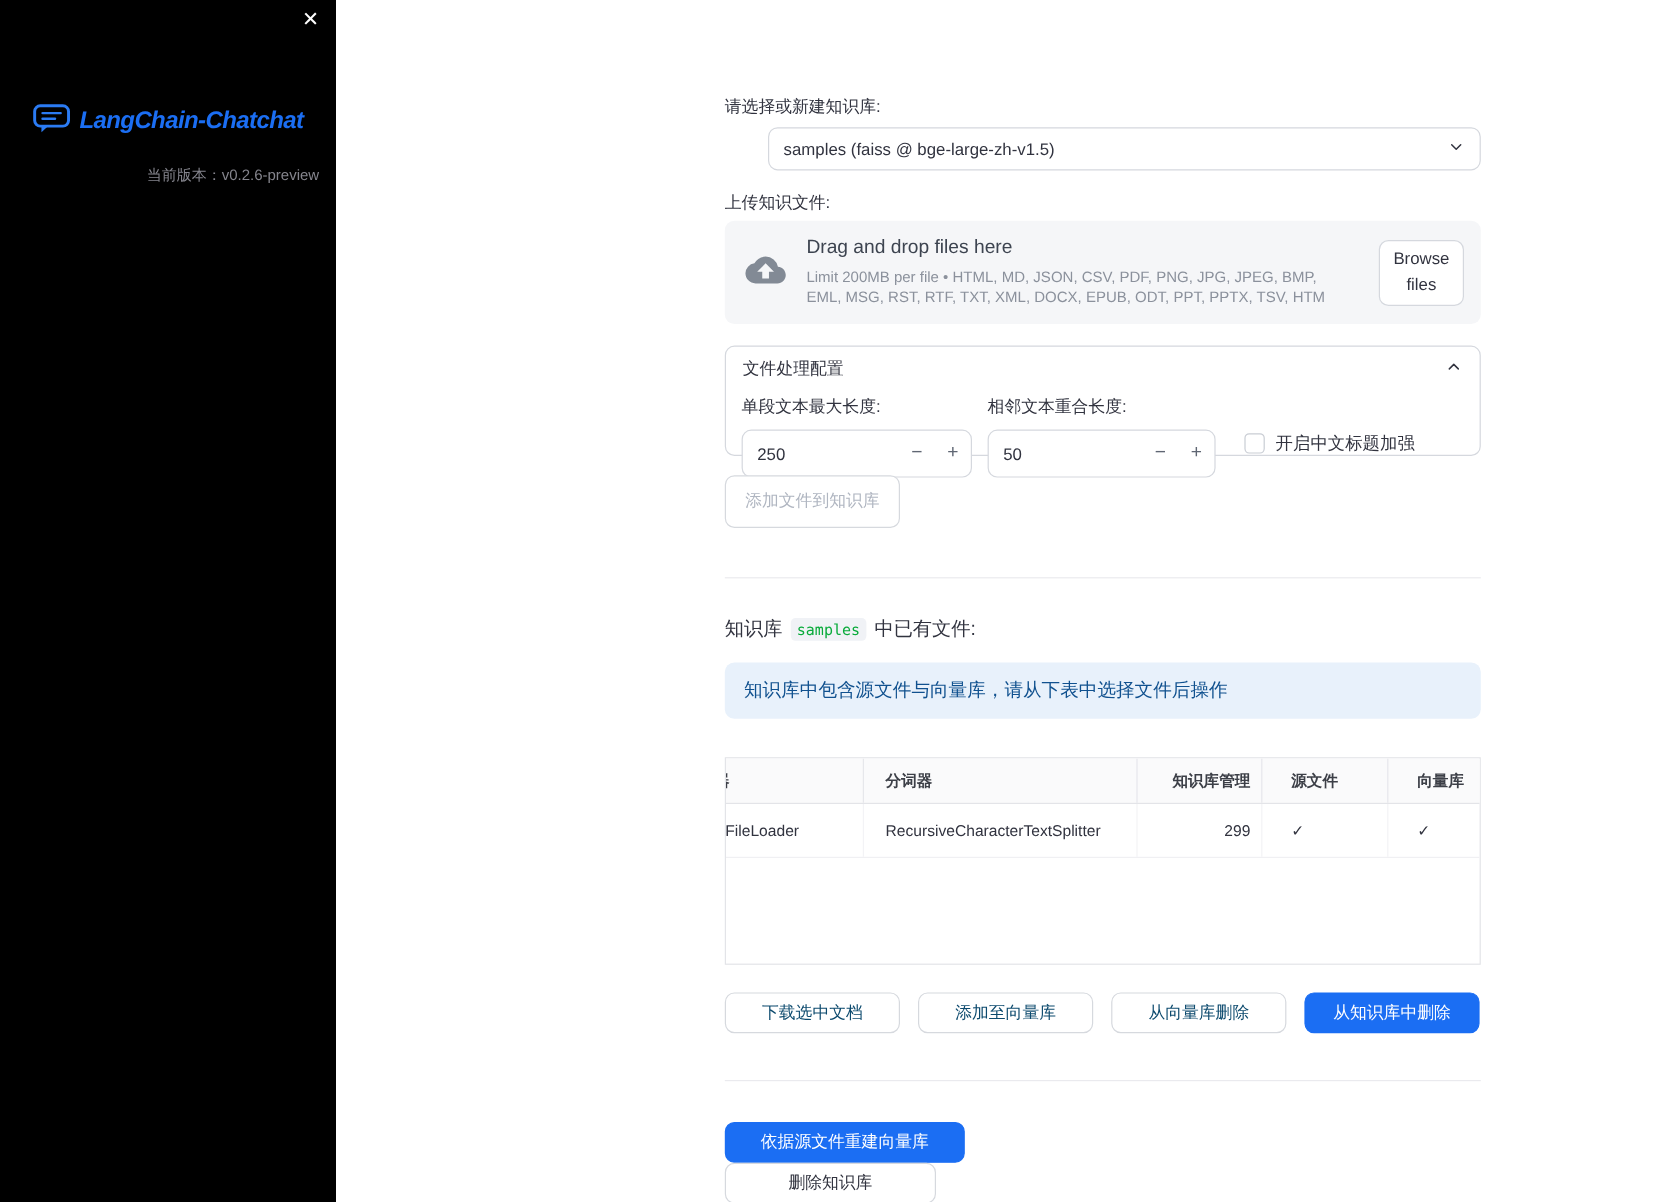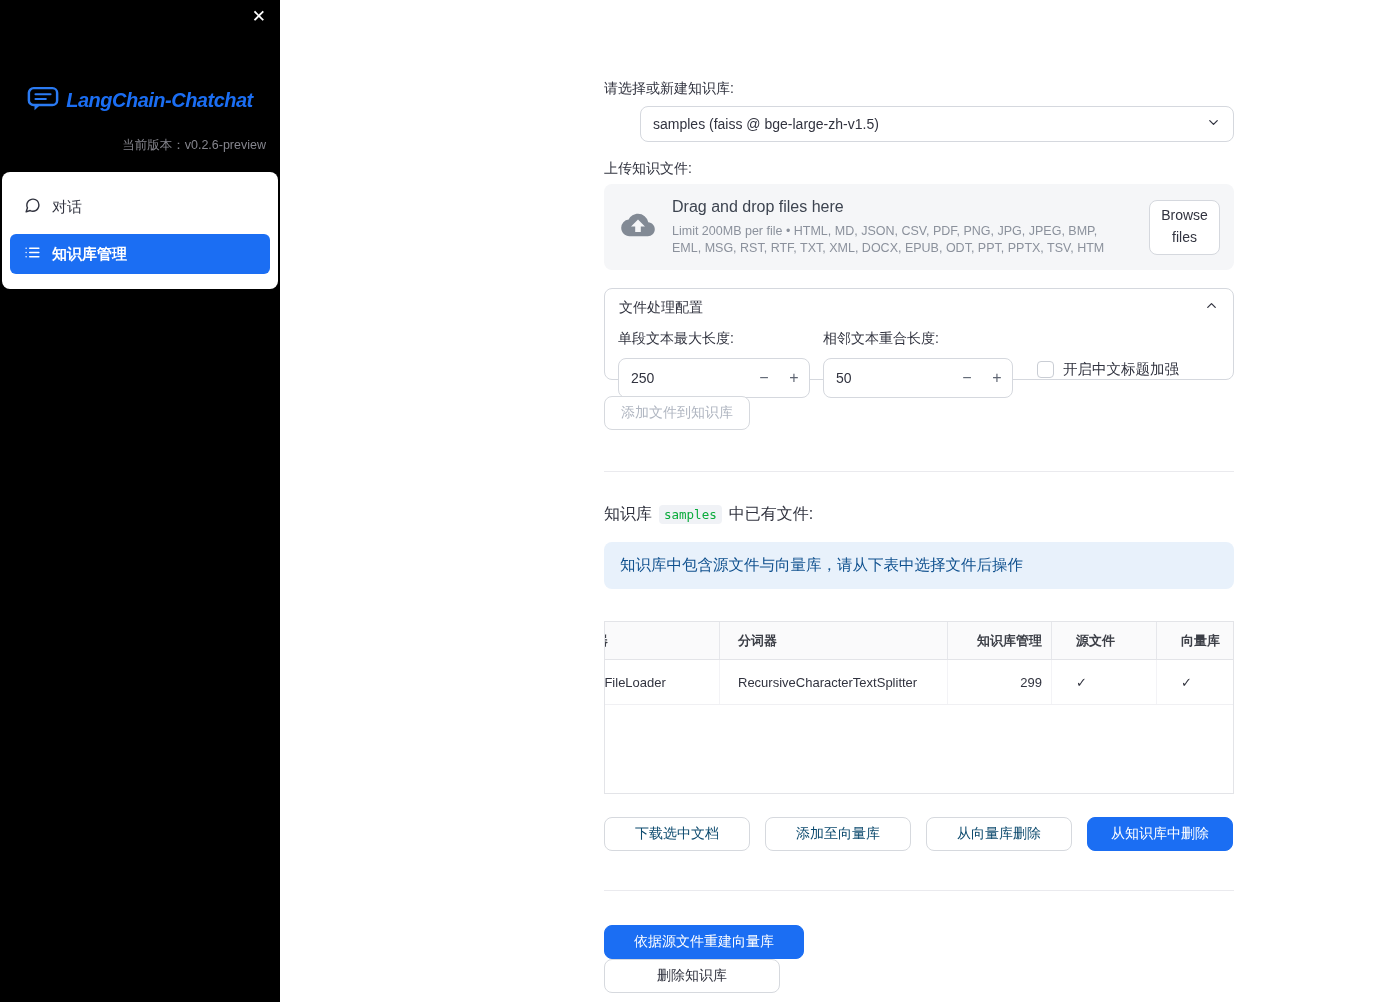--- a/index.html
+++ b/index.html
@@ -37,21 +37,21 @@
   .exp-body { display: flex; align-items: flex-start; padding: 4px 13px 0; }
   .num-group { width: 192px; }
   .num-group + .num-group { margin-left: 13px; width: 190px; }
   .num-control { margin-top: 10px; height: 40px; border: 1px solid #d5d8de; border-radius: 8px; display: flex; align-items: center; overflow: hidden; background: #fff; }
   .num-val { flex: 1; min-width: 0; border: none; outline: none; padding-left: 12px; font-size: 14px; color: #31333f; font-family: "Liberation Sans", sans-serif; background: transparent; }
   .step-btn { width: 30px; text-align: center; color: #5f6673; font-size: 16px; cursor: pointer; user-select: none; }
   .check-group { margin-left: 24px; margin-top: 30px; display: flex; align-items: center; gap: 9px; cursor: pointer; }
   .checkbox { width: 17px; height: 17px; border: 1.5px solid #c9cdd4; border-radius: 4px; background: #fff; flex: 0 0 17px; }
   .check-label { font-size: 14.5px; }
 
-  .add-files-btn { margin-top: 16px; display: inline-flex; align-items: center; height: 34px; padding: 0 16px; border: 1px solid #d6d9de; border-radius: 8px; background: #fff; color: #b0b6c1; font-size: 14px; cursor: not-allowed; }
+  .add-files-btn { margin-top: 16px; display: inline-flex; align-items: center; height: 44px; padding: 0 16px; border: 1px solid #d6d9de; border-radius: 8px; background: #fff; color: #b0b6c1; font-size: 14px; cursor: not-allowed; }
 
   .divider { border: none; border-top: 1px solid #eaeaee; }
   .div1 { margin-top: 41px; }
   .div2 { margin-top: 39px; }
 
   .kb-line { margin-top: 32px; display: flex; align-items: center; gap: 7px; font-size: 16px; }
   .code-chip { font-family: "DejaVu Sans Mono", monospace; font-size: 12.5px; color: #09ab3b; background: #f0f2f6; border-radius: 4px; padding: 2px 5px; }
 
   .info-box { margin-top: 17px; height: 47px; background: #e8f1fb; border-radius: 8px; display: flex; align-items: center; padding: 0 16px; font-size: 15.5px; color: #10518f; }
 
@@ -93,43 +93,20 @@
           <line x1="9" y1="8.5" x2="25" y2="8.5" stroke="#2b7bf3" stroke-width="2.2" stroke-linecap="round"></line>
           <line x1="9" y1="13.5" x2="20" y2="13.5" stroke="#2b7bf3" stroke-width="2.2" stroke-linecap="round"></line>
           <path d="M8 20 L8 25.5 L14 20 Z" fill="#2b7bf3"></path>
         </svg>
       </span>
       <span class="logo-text">LangChain-Chatchat</span>
     </div>
 
     <div class="version">当前版本：v0.2.6-preview</div>
 
-    <div class="menu-card">
-      <div class="menu-item">
-        <span>
-          <svg width="17" height="17" viewBox="0 0 24 24" fill="none" stroke="#31333f" stroke-width="2" stroke-linecap="round" stroke-linejoin="round">
-            <path d="M21 11.5a8.38 8.38 0 0 1-.9 3.8 8.5 8.5 0 0 1-7.6 4.7 8.38 8.38 0 0 1-3.8-.9L3 21l1.9-5.7a8.38 8.38 0 0 1-.9-3.8 8.5 8.5 0 0 1 4.7-7.6 8.38 8.38 0 0 1 3.8-.9h.5a8.48 8.48 0 0 1 8 8v.5z"></path>
-          </svg>
-        </span>
-        <span>对话</span>
-      </div>
-      <div class="menu-item active">
-        <span>
-          <svg width="17" height="17" viewBox="0 0 24 24" fill="none" stroke="#ffffff" stroke-width="2" stroke-linecap="round">
-            <line x1="8" y1="6" x2="21" y2="6"></line>
-              <line x1="8" y1="12" x2="21" y2="12"></line>
-              <line x1="8" y1="18" x2="21" y2="18"></line>
-            <line x1="3" y1="6" x2="3.01" y2="6"></line>
-              <line x1="3" y1="12" x2="3.01" y2="12"></line>
-              <line x1="3" y1="18" x2="3.01" y2="18"></line>
-          </svg>
-        </span>
-        <span>知识库管理</span>
-      </div>
-    </div>
   </div>
 
   <div class="main">
 
     <div class="field-label lbl-kb">请选择或新建知识库:</div>
 
     <div class="selectbox">
       <span>samples (faiss @ bge-large-zh-v1.5)</span>
       <span>
         <svg width="15" height="15" viewBox="0 0 24 24" fill="none" stroke="#31333f" stroke-width="2" stroke-linecap="round" stroke-linejoin="round">

